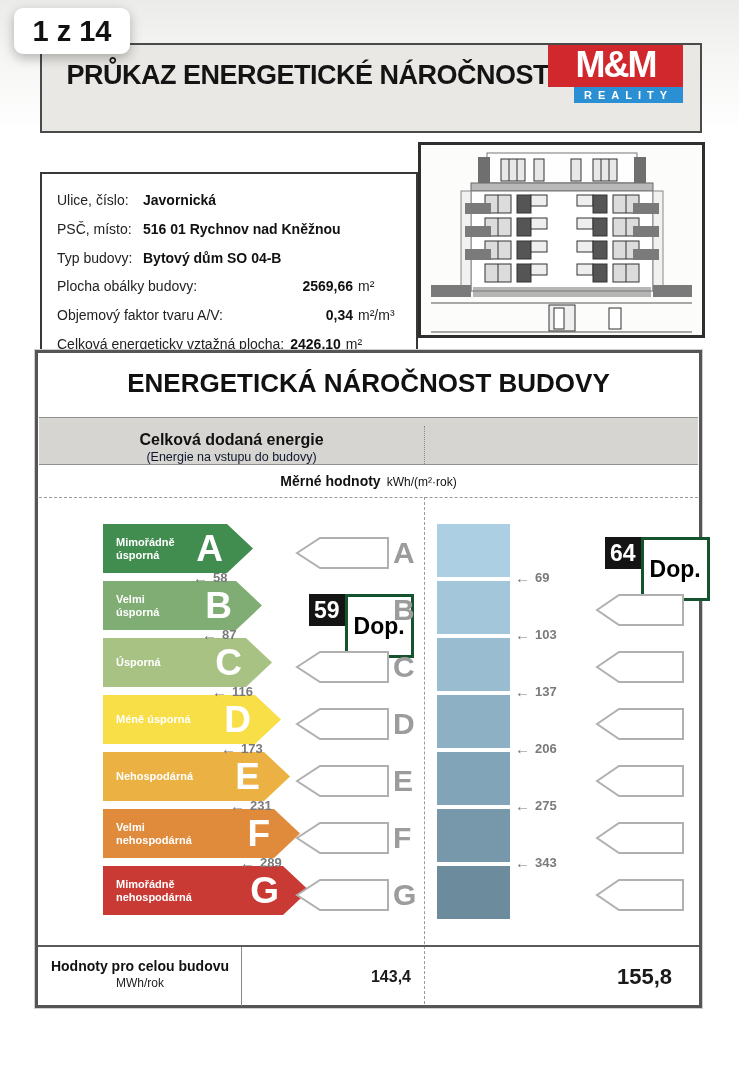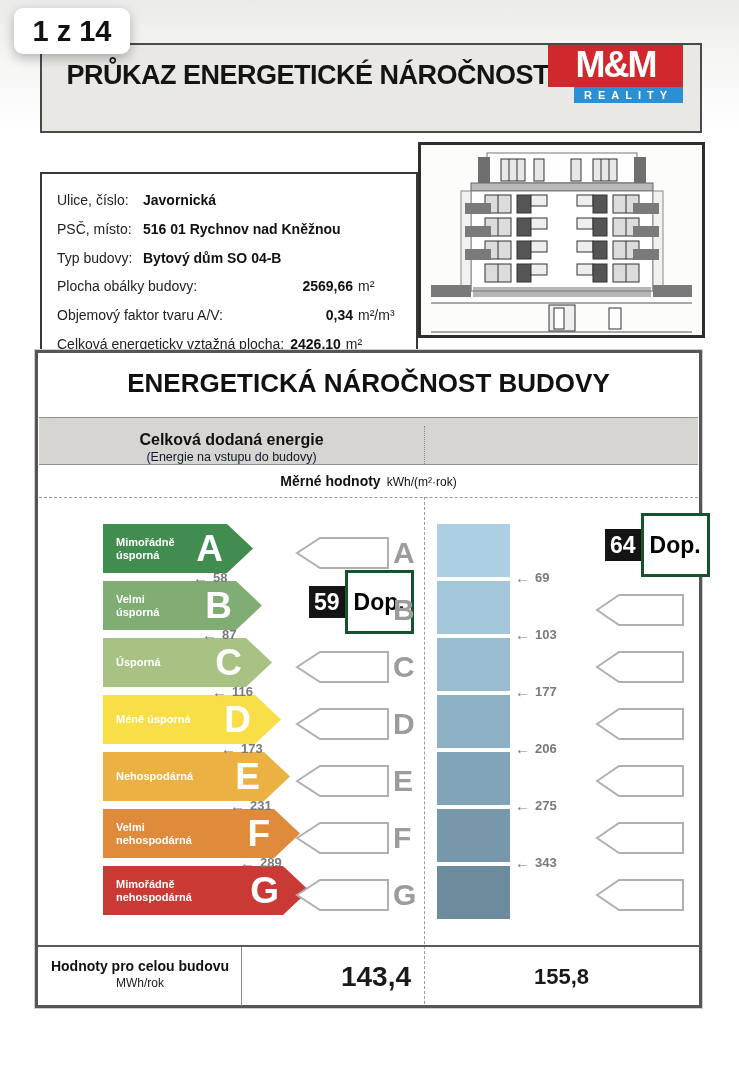--- a/index.html
+++ b/index.html
@@ -65,40 +65,40 @@
   .earrow .ltr{position:absolute;right:30px;top:50%;transform:translateY(-50%);
     font-size:37px;font-weight:bold;}
   .thr{position:absolute;display:flex;align-items:center;transform:translateY(-50%);
     font-size:13px;font-weight:bold;color:#7a7a7a;white-space:nowrap;}
   .thr .g{font-size:15px;margin-right:5px;line-height:10px;}
   .oarr{position:absolute;width:95px;height:34px;}
   .gl{position:absolute;width:40px;height:34px;line-height:34px;font-size:30px;
     font-weight:bold;color:#9c9c9c;text-align:left;}
 
   
-  .mark{position:absolute;height:16px;display:flex;align-items:center;}
+  .mark{position:absolute;height:16px;display:flex;align-items:flex-start;}
   .mark .tip{width:16px;background:#141414;clip-path:polygon(100% 0,100% 100%,0 50%);}
   .mark .val{background:#141414;color:#fff;font-size:23px;font-weight:bold;
     line-height:32px;padding:0 5px;}
   .mark .dop{background:#fff;border:3px solid #14532d;color:#000000;font-size:23px;
     font-weight:bold;line-height:26px;padding:16px 6px;box-sizing:border-box;}
 
   
   .blk{position:absolute;left:399px;width:73px;height:53px;}
 
   
   .totals{position:absolute;left:0;right:0;top:592px;height:59px;border-top:2px solid #5a5a5a;}
   .tot-l{position:absolute;left:1px;top:0;width:203px;height:100%;border-right:1px solid #8a8a8a;
     box-sizing:border-box;text-align:center;padding-top:11px;}
   .tot-l .t1{font-size:14px;font-weight:bold;color:#111;}
   .tot-l .t2{font-size:12px;color:#222;margin-top:2px;}
   .tot-m{position:absolute;left:204px;width:183px;height:100%;text-align:right;
-    padding-right:14px;box-sizing:border-box;font-size:28px;font-weight:bold;line-height:59px;}
-  .tot-r{position:absolute;left:387px;right:1px;height:100%;text-align:center;
-    padding-right:0;box-sizing:border-box;font-size:22px;font-weight:bold;line-height:59px;}
+    padding-right:14px;box-sizing:border-box;font-size:16px;font-weight:bold;line-height:59px;}
+  .tot-r{position:absolute;left:387px;right:1px;height:100%;text-align:right;
+    padding-right:26px;box-sizing:border-box;font-size:22px;font-weight:bold;line-height:59px;}
 </style>
 </head>
 <body>
 
 <div class="page">
 
   <div class="abs badge">
     <span>1 z 14</span>
   </div>
 
@@ -361,21 +361,21 @@
     <div class="thr" style="left:477px;top:224px;">
         <span class="g">←</span>
         <span>69</span>
       </div>
     <div class="thr" style="left:477px;top:281px;">
         <span class="g">←</span>
         <span>103</span>
       </div>
     <div class="thr" style="left:477px;top:338px;">
         <span class="g">←</span>
-        <span>177</span>
+        <span>137</span>
       </div>
     <div class="thr" style="left:477px;top:395px;">
         <span class="g">←</span>
         <span>206</span>
       </div>
     <div class="thr" style="left:477px;top:452px;">
         <span class="g">←</span>
         <span>275</span>
       </div>
     <div class="thr" style="left:477px;top:509px;">

